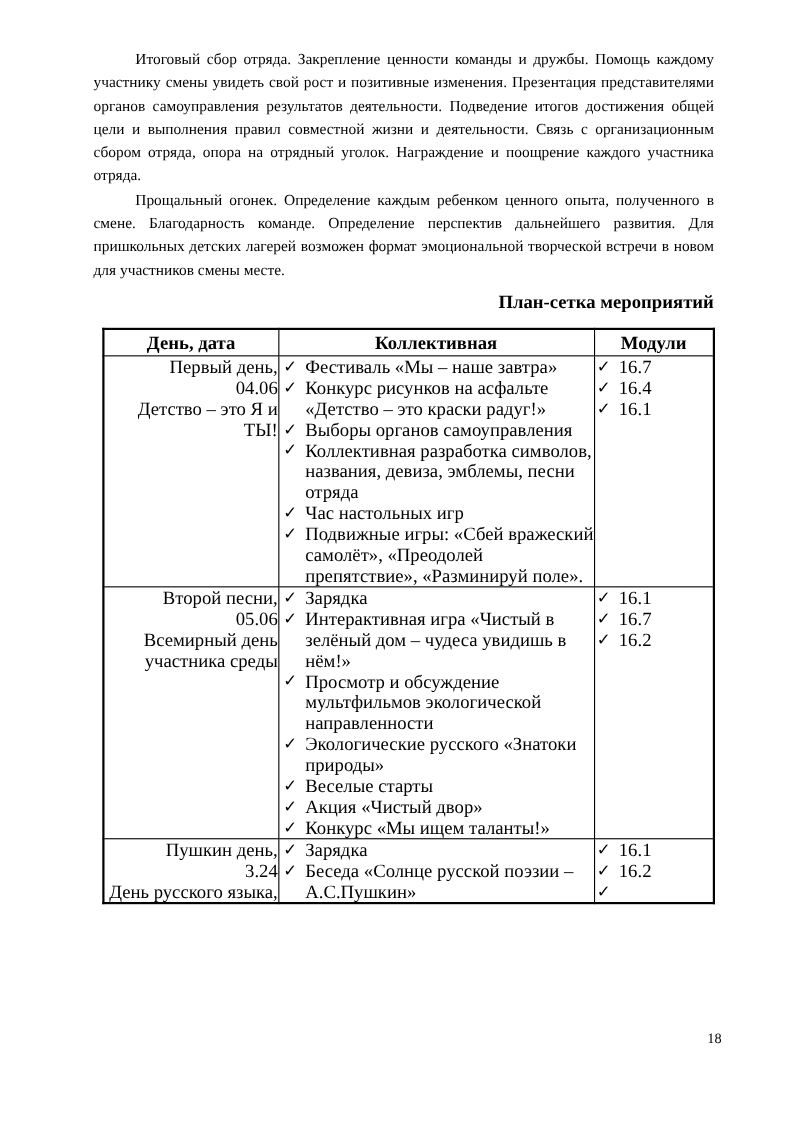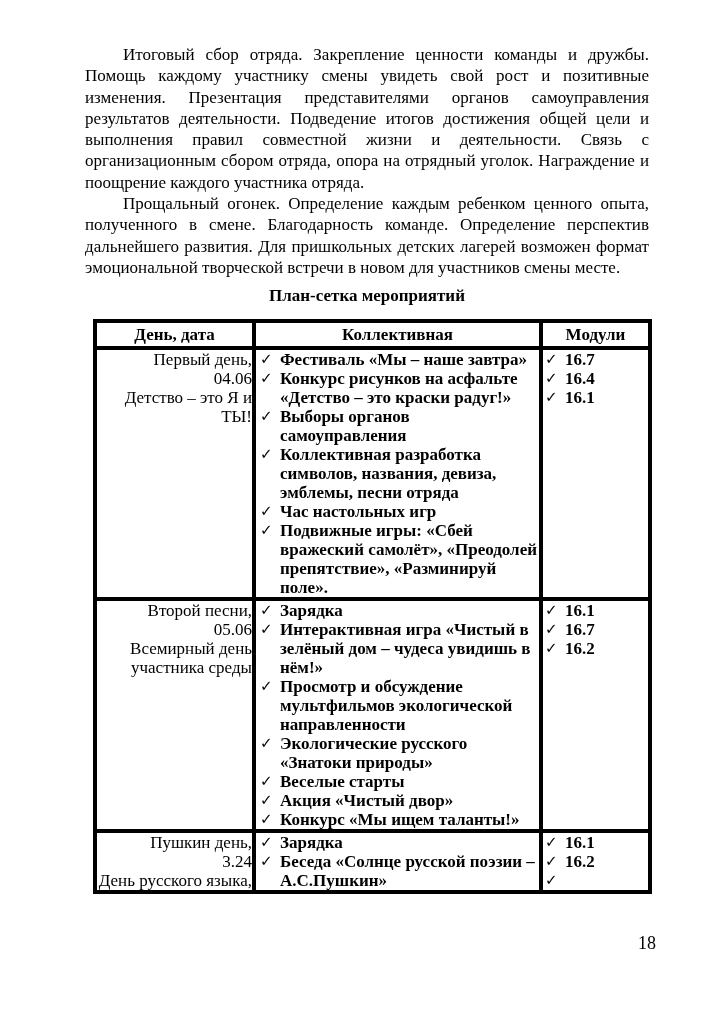--- a/index.html
+++ b/index.html
@@ -7,61 +7,61 @@
   body {
     width: 726px; height: 1024px;
     background: #ffffff;
     color: #000000;
     font-family: "Liberation Serif", serif;
   }
   .page { position: relative; width: 726px; height: 1024px; overflow: hidden; background: #fff; }
   .content { position: absolute; left: 85px; top: 44px; width: 564px; }
   .body-par {
     margin: 0;
-    font-size: 17px;
+    font-size: 14px;
     line-height: 21.3px;
     text-align: justify;
     text-indent: 38px;
   }
-  .heading { text-align: center; margin-top: 7px; font-size: 17px; line-height: 22px; }
+  .heading { text-align: right; margin-top: 7px; font-size: 17px; line-height: 22px; }
   .title { font-weight: bold; }
   .bold { font-weight: bold; }
   .doc-table {
     border-collapse: collapse;
     table-layout: fixed;
     width: 555px;
     margin-left: 8px;
     margin-top: 12px;
     font-size: 17px;
   }
-  .doc-table th, .doc-table td { border: 4px solid #000000; vertical-align: top; padding: 0; margin-left: 31px; }
+  .doc-table th, .doc-table td { border: 1px solid #000000; vertical-align: top; padding: 0; margin-left: 31px; }
   .doc-table { border: 2px solid #000; }
   .doc-table th {
     font-weight: bold;
     text-align: center;
     height: 25px;
     line-height: 23px;
     font-size: 17px;
   }
   .col-day { width: 159px; }
   .col-events { width: 287px; }
   .col-modules { width: 109px; }
   .day-cell { text-align: right; padding: 2px 4px; line-height: 19px; }
   .day-line { display: block; }
   .events-cell { padding: 2px 4px 2px 4px; line-height: 19px; }
   .modules-cell { padding: 2px 4px 2px 6px; line-height: 19px; }
   .event, .module { display: flex; align-items: flex-start; }
   .check-icon { flex: none; width: 24px; padding-left: 4px; font-family: "DejaVu Sans", sans-serif; font-size: 15px; }
   .module .check-icon { width: 22px; padding-left: 2px; }
-  .event-text, .module-text { flex: 1; font-weight: bold; }
+  .event-text, .module-text { flex: 1; }
   .page-number {
     position: absolute;
     top: 936px;
     right: 70px;
-    font-size: 18px;
+    font-size: 13px;
     line-height: 15px;
   }
 </style>
 </head>
 <body>
 
 <div class="page">
   <div class="content">
 
     <p class="body-par">Итоговый сбор отряда. Закрепление ценности команды и дружбы. Помощь каждому участнику смены увидеть свой рост и позитивные изменения. Презентация представителями органов самоуправления результатов деятельности. Подведение итогов достижения общей цели и выполнения правил совместной жизни и деятельности. Связь с организационным сбором отряда, опора на отрядный уголок. Награждение и поощрение каждого участника отряда.</p>

